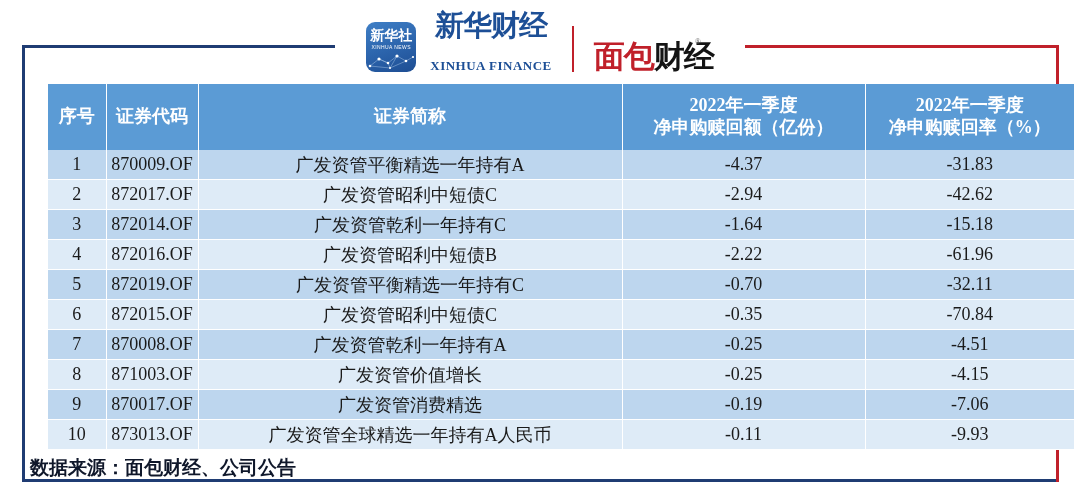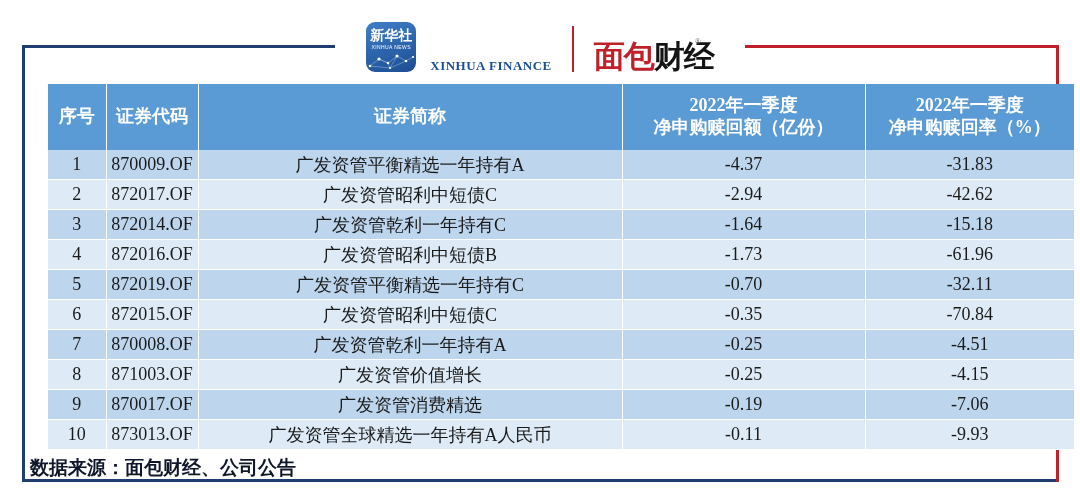--- a/index.html
+++ b/index.html
@@ -275,20 +275,21 @@
           <circle cx="22" cy="13" r="1.3"></circle>
           <circle cx="24" cy="18" r="1.1"></circle>
           <circle cx="31" cy="6" r="1.6"></circle>
           <circle cx="40" cy="11" r="1.3"></circle>
           <circle cx="47" cy="7" r="1.1"></circle>
         </g>
       </svg>
     </div>
 
     <div class="xf-word">
+      <div class="xf-cn">新华财经</div>
       <div class="xf-en">XINHUA FINANCE</div>
     </div>
 
     <div class="logo-divider"></div>
 
     <div class="mb-word"><span class="mb-red">面包</span><span class="mb-black">财经</span><span class="mb-reg">®</span></div>
 
   </div>
 
   <div id="watermark">财报</div>
@@ -342,21 +343,21 @@
           <td>3</td>
           <td>872014.OF</td>
           <td>广发资管乾利一年持有C</td>
           <td>-1.64</td>
           <td>-15.18</td>
         </tr>
         <tr class="even">
           <td>4</td>
           <td>872016.OF</td>
           <td>广发资管昭利中短债B</td>
-          <td>-1.73</td>
+          <td>-2.22</td>
           <td>-61.96</td>
         </tr>
         <tr class="odd">
           <td>5</td>
           <td>872019.OF</td>
           <td>广发资管平衡精选一年持有C</td>
           <td>-0.70</td>
           <td>-32.11</td>
         </tr>
         <tr class="even">

